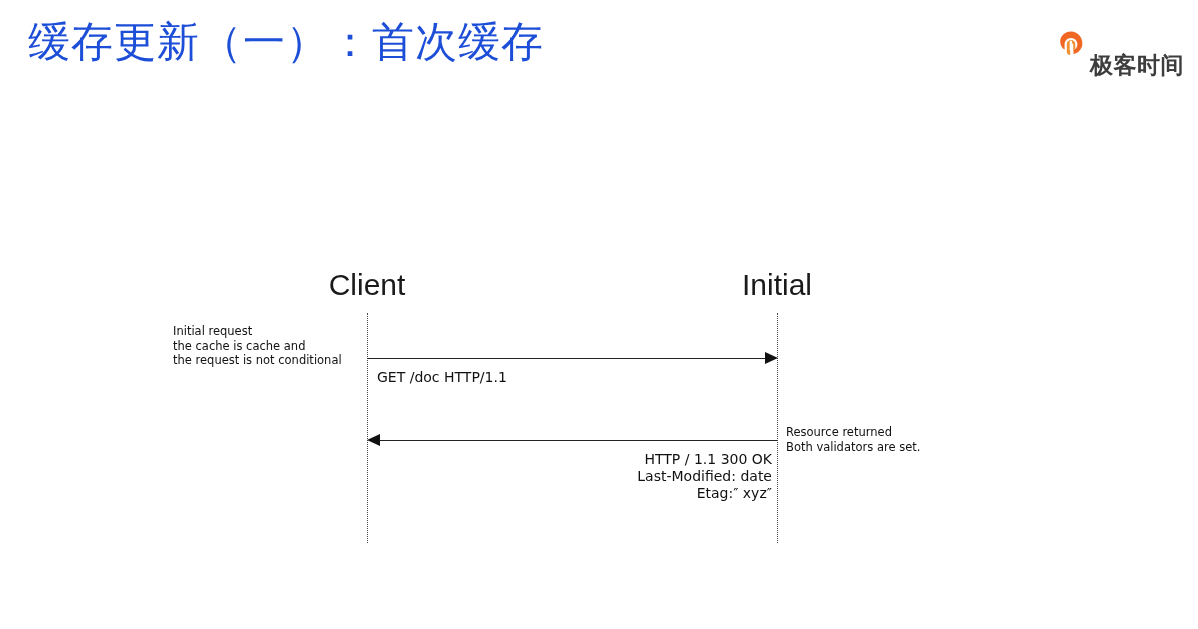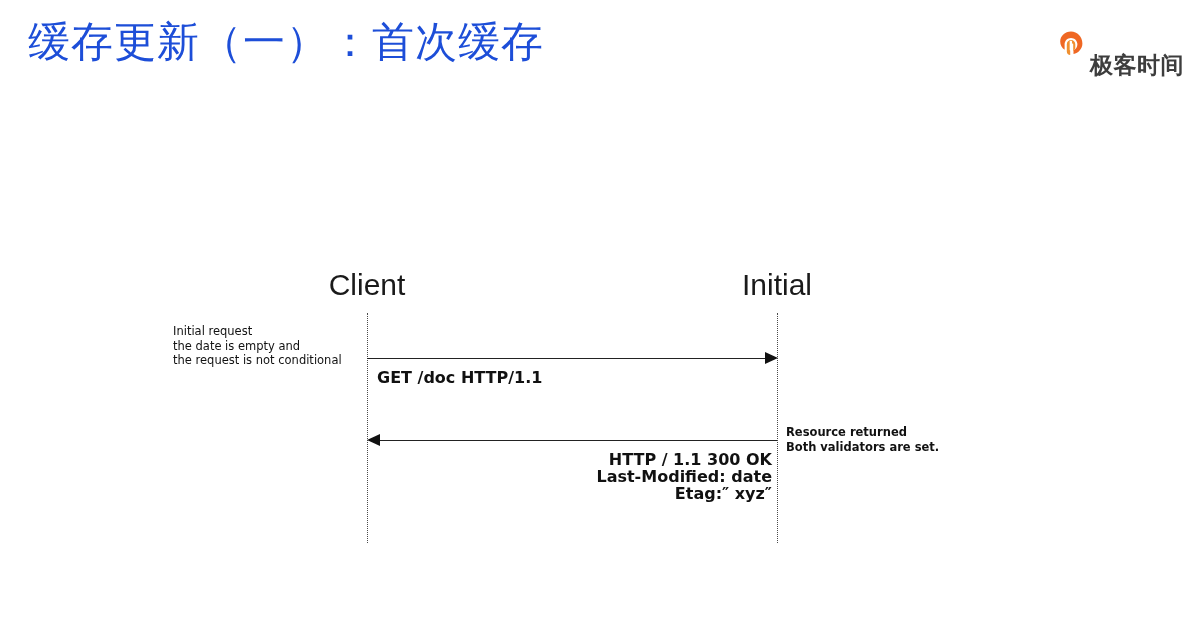--- a/index.html
+++ b/index.html
@@ -128,30 +128,30 @@
   .note-initial {
     left: 165px;
     top: 324px;
     text-align: left;
     font-weight: 500;
   }
   .note-resource {
     left: 778px;
     top: 425px;
     text-align: left;
-    font-weight: 700;
+    font-weight: 400;
   }
   .msg-text {
     position: absolute;
     font-family: "DejaVu Sans", "Liberation Sans", sans-serif;
-    font-size: 16px;
+    font-size: 14px;
     line-height: 17px;
     color: #111;
     white-space: pre-line;
-    font-weight: 700;
+    font-weight: 400;
   }
   .msg-text-request {
     left: 369px;
     top: 369px;
     text-align: left;
   }
   .msg-text-response {
     left: 469px;
     top: 451px;
     width: 295px;
@@ -187,21 +187,21 @@
   <div class="actor-label actor-client">Client</div>
   <div class="actor-label actor-server">Initial</div>
 
   <div class="lifeline lifeline-client"></div>
   <div class="lifeline lifeline-server"></div>
 
   <div class="msg-line msg-request"></div>
   <div class="arrow-head arrow-right"></div>
   <div class="msg-text msg-text-request">GET  /doc  HTTP/1.1</div>
   <div class="note note-initial">Initial request
-the date is empty and
+the cache is cache and
 the request is not conditional</div>
 
   <div class="msg-line msg-response"></div>
   <div class="arrow-head arrow-left"></div>
   <div class="msg-text msg-text-response">HTTP / 1.1  300  OK
 Last-Modified:  date
 Etag:″ xyz″</div>
   <div class="note note-resource">Resource returned
 Both validators are set.</div>
 

